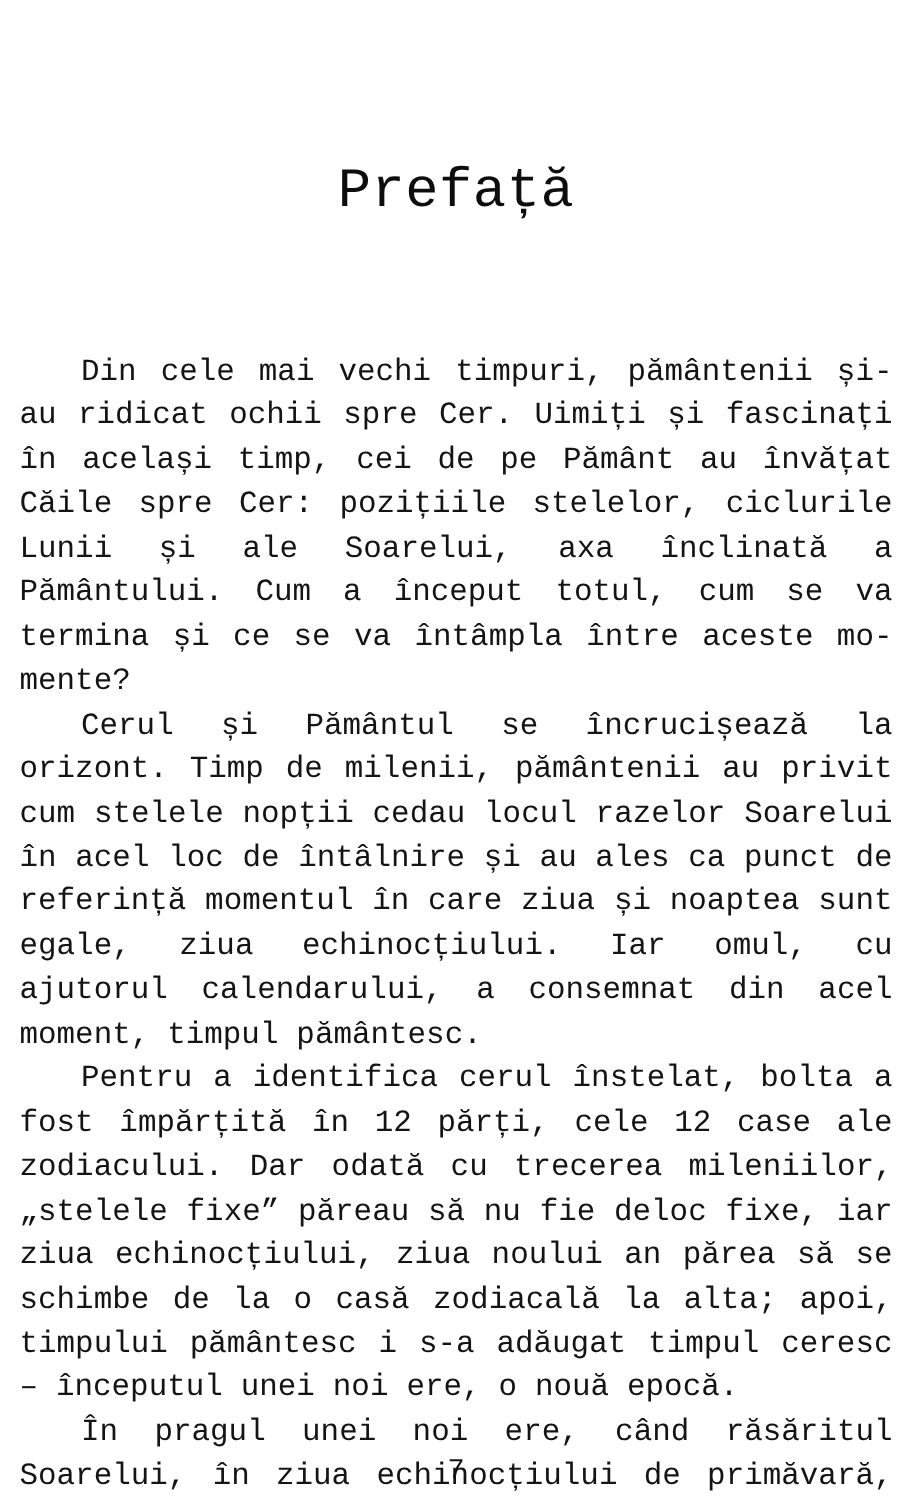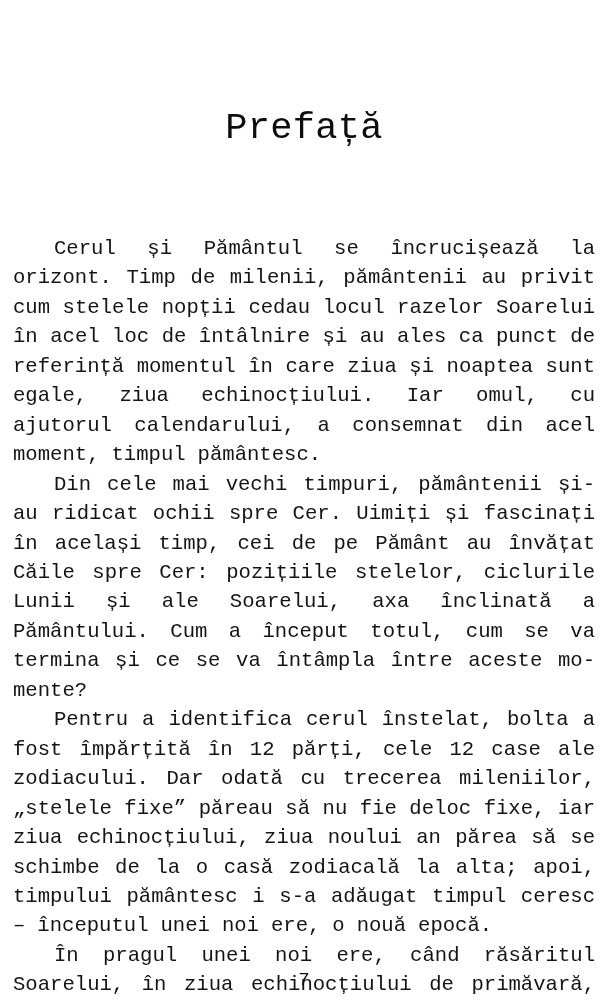--- a/index.html
+++ b/index.html
@@ -64,20 +64,20 @@
       color: #111111;
     }
   </style>
 </head>
 <body>
 
 <div class="page">
   <h1 class="title">Prefață</h1>
 
   <div class="body-text">
+    <p>Din cele mai vechi timpuri, pământenii și-au ridicat ochii spre Cer. Uimiți și fascinați în același timp, cei de pe Pământ au învățat Căile spre Cer: pozițiile stelelor, ciclurile Lunii și ale Soarelui, axa înclinată a Pământului. Cum a început totul, cum se va termina și ce se va întâmpla între aceste mo­mente?</p>
     <p>Cerul și Pământul se încrucișează la orizont. Timp de mi­lenii, pământenii au privit cum stelele nopții cedau locul ra­zelor Soarelui în acel loc de întâlnire și au ales ca punct de referință momentul în care ziua și noaptea sunt egale, ziua echinocțiului. Iar omul, cu ajutorul calendarului, a consem­nat din acel moment, timpul pământesc.</p>
-    <p>Din cele mai vechi timpuri, pământenii și-au ridicat ochii spre Cer. Uimiți și fascinați în același timp, cei de pe Pământ au învățat Căile spre Cer: pozițiile stelelor, ciclurile Lunii și ale Soarelui, axa înclinată a Pământului. Cum a început totul, cum se va termina și ce se va întâmpla între aceste mo­mente?</p>
     <p>Pentru a identifica cerul înstelat, bolta a fost împărțită în 12 părți, cele 12 case ale zodiacului. Dar odată cu trecerea mileniilor, „stelele fixe” păreau să nu fie deloc fixe, iar ziua echinocțiului, ziua noului an părea să se schimbe de la o casă zodiacală la alta; apoi, timpului pământesc i s-a adău­gat timpul ceresc – începutul unei noi ere, o nouă epocă.</p>
     <p>În pragul unei noi ere, când răsăritul Soarelui, în ziua echinocțiului de primăvară, are loc în casa zodiacală a Văr­sătorului, și nu așa cum s-a întâmplat în ultimii două mii de ani, în casa zodiacală a Peștilor, mulți se întreabă ce anume ar putea prevesti acest fenomen: o schimbare bună sau rea, un nou început ori un sfârșit, sau… nimic?</p>
   </div>
 
   <div class="page-number">7</div>
 </div>
 
 </body></html>

